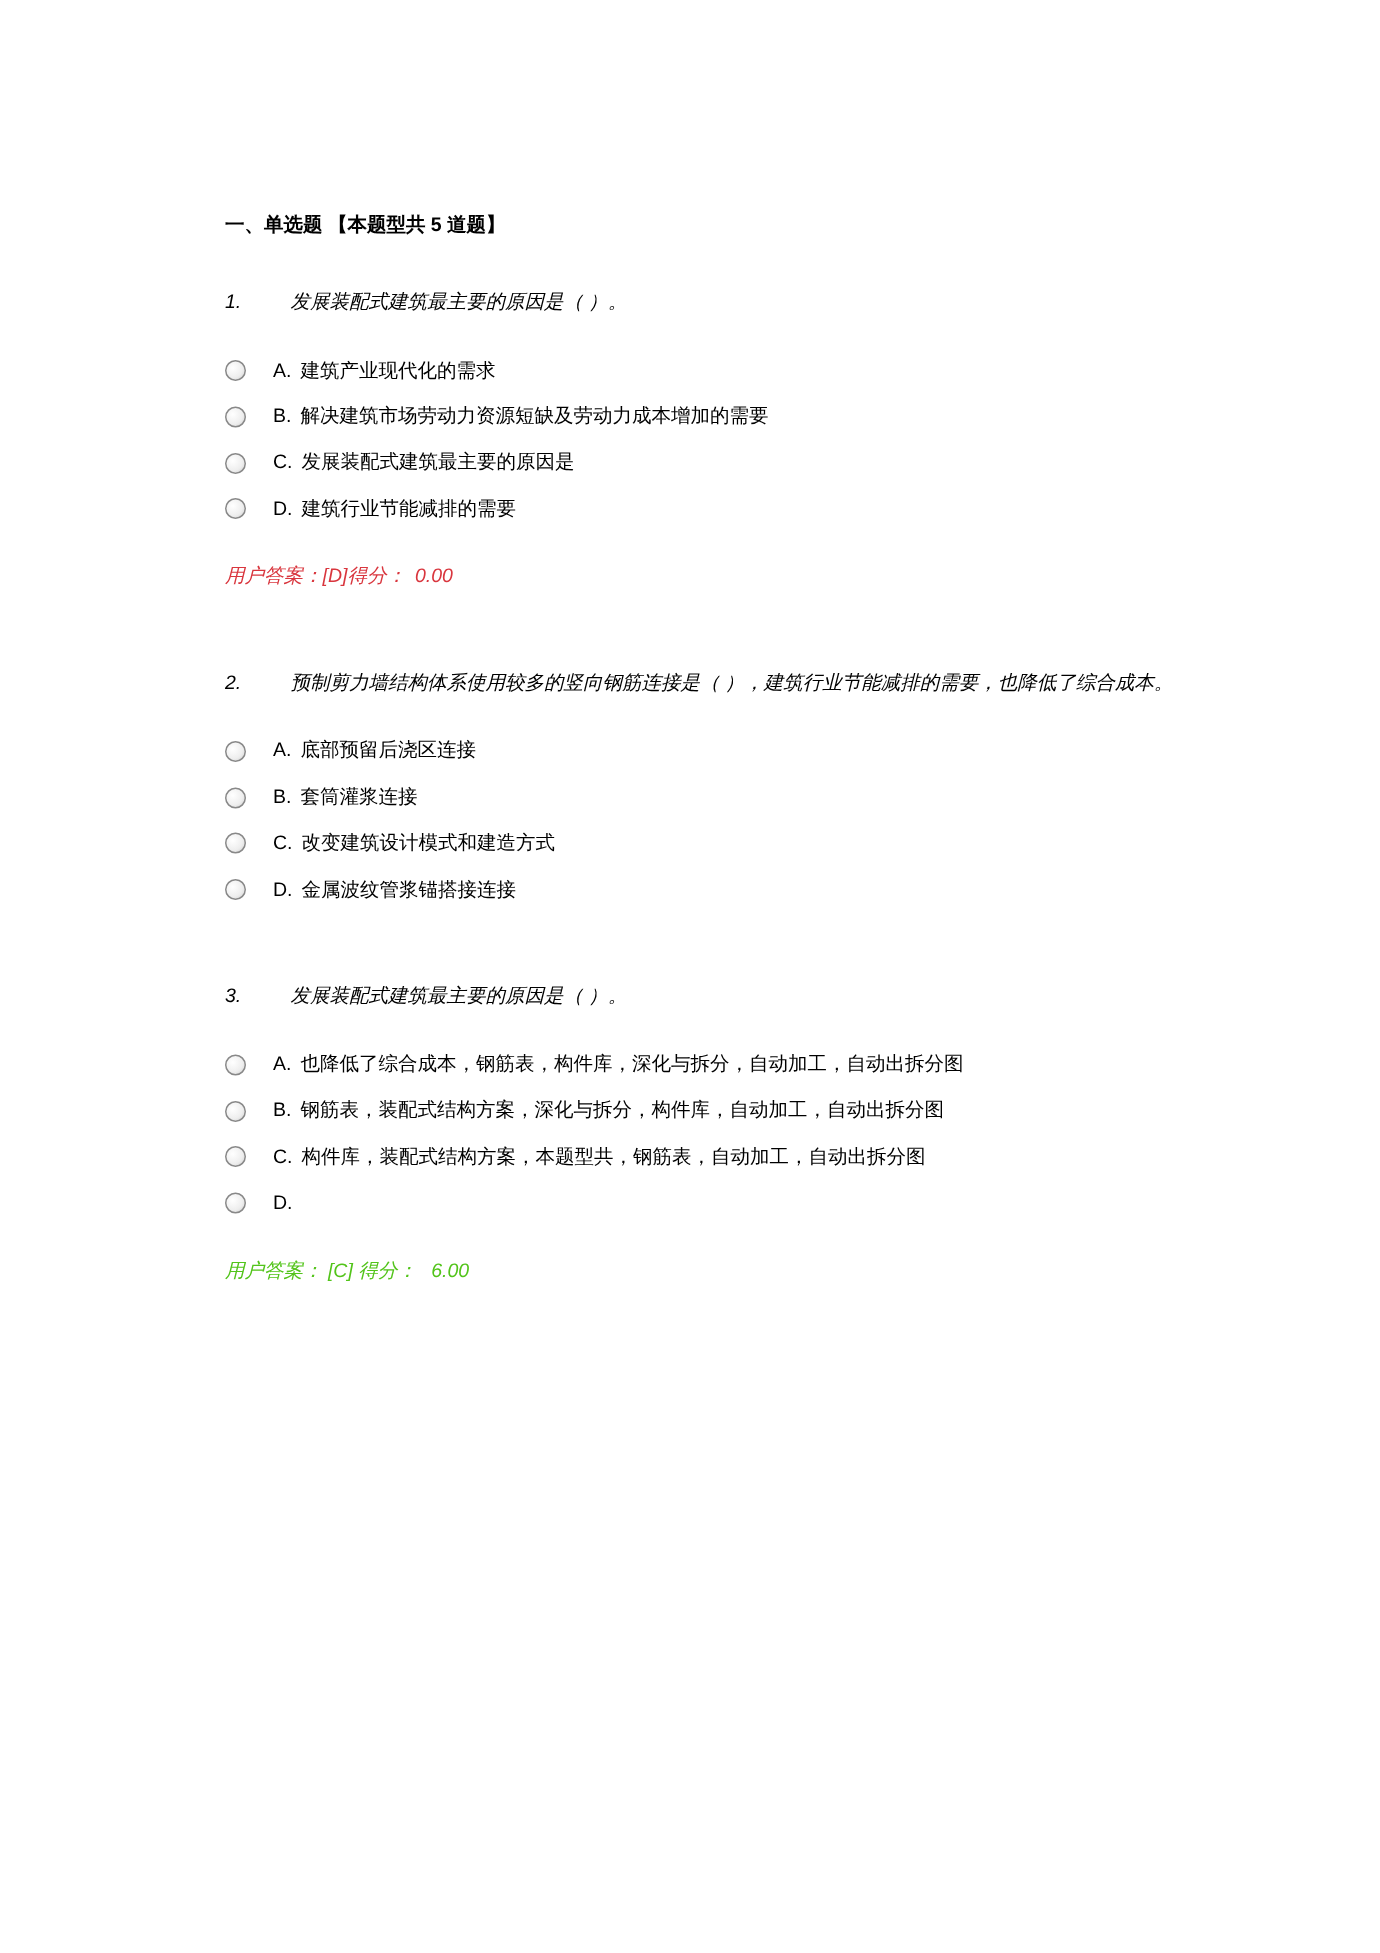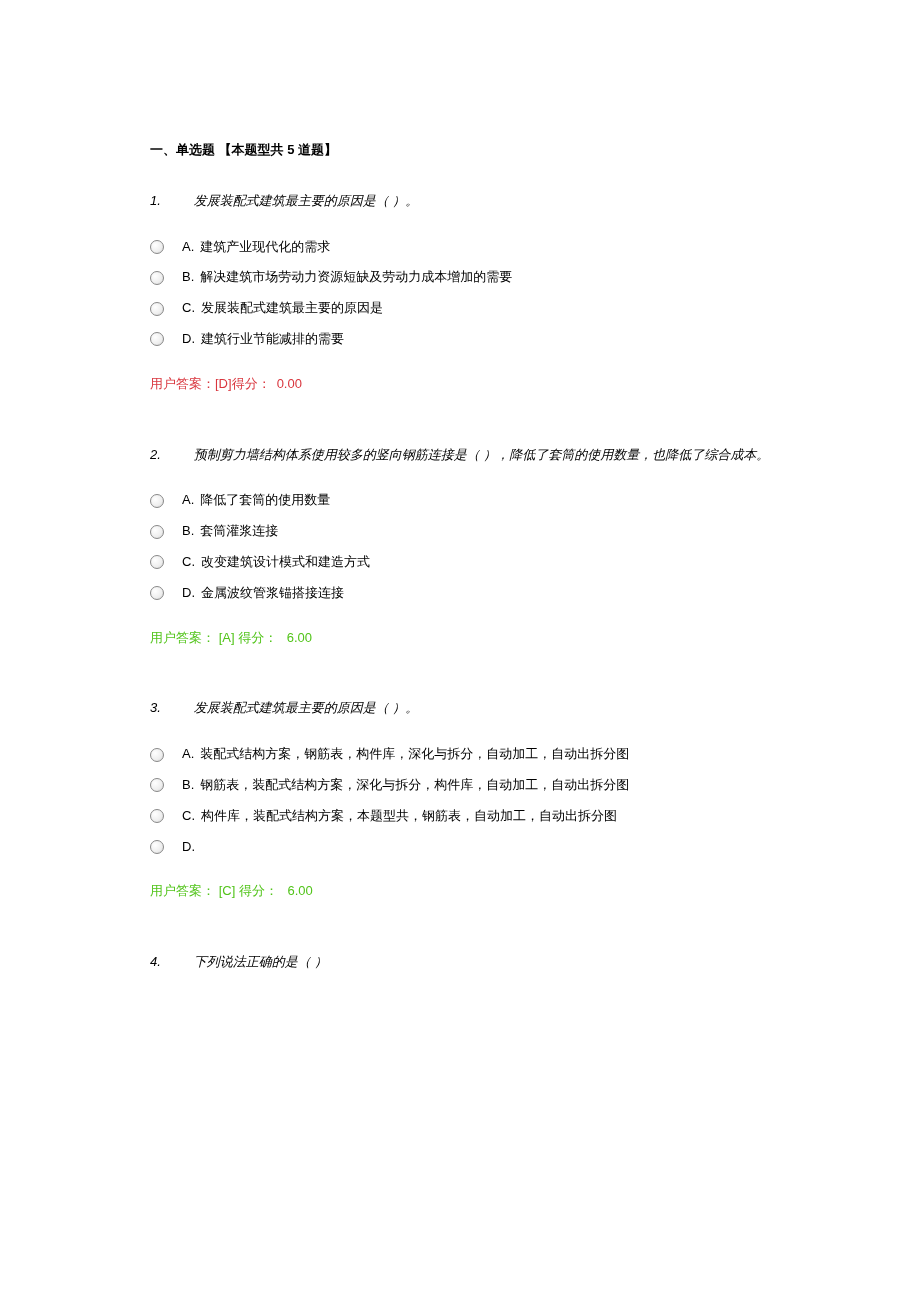--- a/index.html
+++ b/index.html
@@ -44,20 +44,21 @@
     border-radius: 50%;
     background: radial-gradient(circle at 35% 35%, #fff 0%, #eee 60%, #ccc 100%);
     margin-right: 18px;
     flex-shrink: 0;
   }
   .opt-label {
     margin-right: 6px;
   }
   .answer-line {
     margin-top: 24px;
+    font-style: italic;
   }
   .answer-wrong { color: #d9363e; }
   .answer-correct { color: #52c41a; }
   .score-val { margin-left: 6px; }
 </style>
 </head>
 <body>
 
 <div class="page">
 
@@ -89,59 +90,53 @@
       <span>建筑行业节能减排的需要</span>
     </div>
     <div class="answer-line answer-wrong">
       <span>用户答案：</span><span>[D]</span><span>得分：</span><span class="score-val">0.00</span>
     </div>
   </div>
 
   <div class="question">
     <div class="q-stem">
       <span class="q-num">2.</span>
-      <span>预制剪力墙结构体系使用较多的竖向钢筋连接是（ ），降低了套筒的使用数量，也降低了综合成本。</span>
+      <span>预制剪力墙结构体系使用较多的竖向钢筋连接是（ ），建筑行业节能减排的需要，也降低了综合成本。</span>
     </div>
     <div class="option">
       <span class="radio"></span>
       <span class="opt-label">A.</span>
-      <span>降低了套筒的使用数量</span>
+      <span>底部预留后浇区连接</span>
     </div>
     <div class="option">
       <span class="radio"></span>
       <span class="opt-label">B.</span>
       <span>套筒灌浆连接</span>
     </div>
     <div class="option">
       <span class="radio"></span>
       <span class="opt-label">C.</span>
       <span>改变建筑设计模式和建造方式</span>
     </div>
     <div class="option">
       <span class="radio"></span>
       <span class="opt-label">D.</span>
       <span>金属波纹管浆锚搭接连接</span>
     </div>
-    <div class="answer-line answer-correct">
-      <span>用户答案：</span>
-      <span>[A]</span>
-      <span>得分：</span>
-      <span class="score-val">6.00</span>
-    </div>
   </div>
 
   <div class="question">
     <div class="q-stem">
       <span class="q-num">3.</span>
       <span>发展装配式建筑最主要的原因是（ ）。</span>
     </div>
     <div class="option">
       <span class="radio"></span>
       <span class="opt-label">A.</span>
-      <span>装配式结构方案，钢筋表，构件库，深化与拆分，自动加工，自动出拆分图</span>
+      <span>也降低了综合成本，钢筋表，构件库，深化与拆分，自动加工，自动出拆分图</span>
     </div>
     <div class="option">
       <span class="radio"></span>
       <span class="opt-label">B.</span>
       <span>钢筋表，装配式结构方案，深化与拆分，构件库，自动加工，自动出拆分图</span>
     </div>
     <div class="option">
       <span class="radio"></span>
       <span class="opt-label">C.</span>
       <span>构件库，装配式结构方案，本题型共，钢筋表，自动加工，自动出拆分图</span>
@@ -151,20 +146,14 @@
       <span class="opt-label">D.</span>
     </div>
     <div class="answer-line answer-correct">
       <span>用户答案：</span>
       <span>[C]</span>
       <span>得分：</span>
       <span class="score-val">6.00</span>
     </div>
   </div>
 
-  <div class="question">
-    <div class="q-stem">
-      <span class="q-num">4.</span>
-      <span>下列说法正确的是（ ）</span>
-    </div>
-  </div>
 
 </div>
 
 </body></html>

